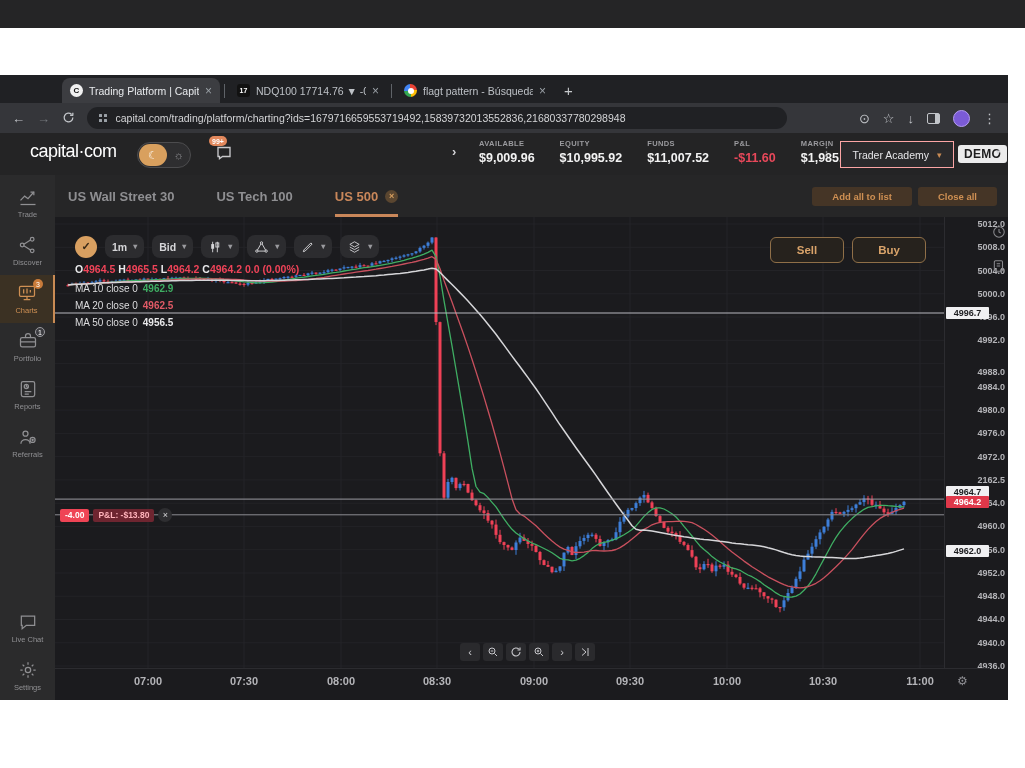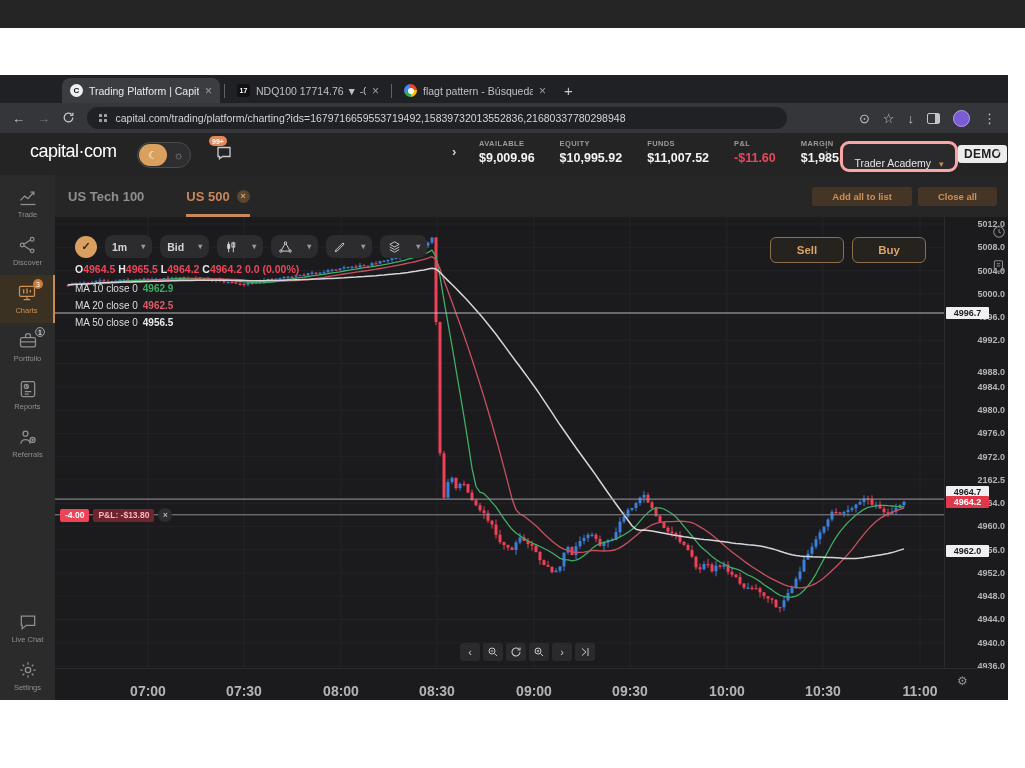--- a/index.html
+++ b/index.html
@@ -39,21 +39,21 @@
   #theme-sun{flex:1;text-align:center;color:#8f8f93;font-size:11px}
   #notif{position:absolute;left:215px;top:10px;width:20px;height:20px;color:#c9c9cc}
   #notif-badge{position:absolute;left:-6px;top:-7px;background:#e2885c;color:#fff;font-size:7px;font-weight:bold;padding:1.5px 3px;border-radius:5px}
   #collapse-chev{position:absolute;left:452px;top:11px;color:#d5d5d8;font-size:13px;font-weight:bold}
   #stats{position:absolute;left:479px;top:6px;display:flex;gap:25px}
   .stat .lbl{font-size:7.5px;color:#9a9a9e;letter-spacing:.4px;font-weight:bold}
   .stat .val{font-size:12.5px;color:#f2f2f2;font-weight:bold;margin-top:3px;white-space:nowrap}
   .stat .val.neg{color:#e8485a}
   .stat .val .sub{font-size:8.5px;color:#9a9a9e;font-weight:normal}
   #hdr-kebab{position:absolute;left:820px;top:11px;color:#9a9a9e;font-size:13px;letter-spacing:0}
-  #academy{position:absolute;left:840px;top:8px;width:112px;height:25px;border:3px solid #fca5a5;border-radius:9px;display:flex;align-items:flex-end;justify-content:center;gap:8px;font-size:10.5px;color:#e5e5e8;background:#2a2a2c}
+  #academy{position:absolute;left:840px;top:8px;width:112px;height:25px;border:1px solid #fca5a5;border-radius:0;display:flex;align-items:center;justify-content:center;gap:8px;font-size:10.5px;color:#e5e5e8;background:#2a2a2c}
   #academy .chev{color:#c98b54;font-size:9px}
   #demo-badge{position:absolute;left:958px;top:12px;background:#ececec;color:#1e1e1e;font-size:12px;font-weight:bold;padding:2px 6px;border-radius:3px;letter-spacing:.3px}
   #demo-chev{position:absolute;left:996px;top:14px;color:#d5d5d8;font-size:9px}
 
   
   #appbody{display:flex;height:525px}
   #sidebar{width:55px;background:#2b2b2c;display:flex;flex-direction:column;padding-top:4px;box-sizing:border-box}
   .sb-item{height:48px;display:flex;flex-direction:column;align-items:center;justify-content:center;gap:3px;position:relative;flex:0 0 auto}
   .sb-item.active{background:#3b3123;border-right:2px solid #c98b54;box-sizing:border-box}
   .sb-label{font-size:7.5px;color:#909093}
@@ -75,26 +75,26 @@
 
   
   #chartwrap{position:absolute;top:42px;left:0;width:953px;height:483px;background:#1b1b1e}
   #plot{position:absolute;left:0;top:0;width:889px;height:451px}
   #priceaxis{position:absolute;left:889px;top:0;width:46px;height:451px;border-left:1px solid #2c2c30;box-sizing:border-box}
   .ptick{position:absolute;left:16px;width:44px;text-align:right;font-size:9px;color:#b4b4b8;font-weight:bold}
   .pill{position:absolute;left:1px;width:43px;height:12px;background:#f0f0f2;color:#1b1b1e;font-size:9px;font-weight:bold;text-align:center;line-height:12px;border-radius:1px;z-index:3}
   .pill.red{background:#e0384a;color:#fff}
   #railcol{position:absolute;left:935px;top:0;width:18px;height:451px}
   #timeaxis{position:absolute;left:0;top:451px;width:935px;height:24px;border-top:1px solid #2c2c30;box-sizing:border-box}
-  .ttick{position:absolute;top:14px;font-size:14px;color:#b4b4b8;font-weight:bold;transform:translateX(-50%)}
+  .ttick{position:absolute;top:6px;font-size:11px;color:#b4b4b8;font-weight:bold;transform:translateX(-50%)}
   #axis-gear{position:absolute;left:902px;top:5px;color:#8d8d92;font-size:12px}
 
   #chart-toolbar{position:absolute;left:20px;top:18px;display:flex;align-items:center;gap:8px;z-index:5}
   #tb-avatar{width:22px;height:22px;border-radius:50%;background:#d9a061;color:#3a2a18;font-size:11px;display:flex;align-items:center;justify-content:center;font-weight:bold}
-  .tb-btn{height:23px;background:#2c2c2f;border-radius:8px;display:flex;align-items:center;gap:14px;padding:0 7px;color:#d5d5d8;font-size:10.5px;font-weight:bold}
+  .tb-btn{height:23px;background:#2c2c2f;border-radius:8px;display:flex;align-items:center;gap:6px;padding:0 7px;color:#d5d5d8;font-size:10.5px;font-weight:bold}
   .tb-btn .chev{color:#9a9a9e;font-size:8px}
   .tb-btn svg{display:block}
 
   #legend{position:absolute;left:20px;top:46px;font-size:10.5px;z-index:4;white-space:nowrap}
   #legend .w{color:#e8e8ea;font-weight:bold}
   #legend .r{color:#ef4358;font-weight:bold}
   .ma-row{position:absolute;left:20px;font-size:10px;color:#dcdcde;z-index:4;white-space:nowrap}
   .ma-row .val{font-weight:bold;margin-left:5px}
 
   #trade-btns{position:absolute;left:715px;top:20px;display:flex;gap:8px;z-index:5}
@@ -276,20 +276,23 @@
           <svg width="20" height="20" viewBox="0 0 24 24" fill="none" stroke="#909093" stroke-width="1.5">
             <circle cx="12" cy="12" r="3.2"></circle>
             <path d="M12 2.8v2.8M12 18.4v2.8M2.8 12h2.8M18.4 12h2.8M5.5 5.5l2 2M16.5 16.5l2 2M18.5 5.5l-2 2M7.5 16.5l-2 2"></path>
           </svg>
           <span class="sb-label">Settings</span>
         </div>
       </div>
 
     <div id="main">
       <div id="instbar">
+          <div class="inst-tab">
+            <span>US Wall Street 30</span>
+          </div>
           <div class="inst-tab">
             <span>US Tech 100</span>
           </div>
           <div class="inst-tab active">
             <span>US 500</span>
             <span class="inst-close">×</span>
           </div>
           <div id="inst-actions">
             <div class="inst-btn">Add all to list</div>
             <div class="inst-btn">Close all</div>

